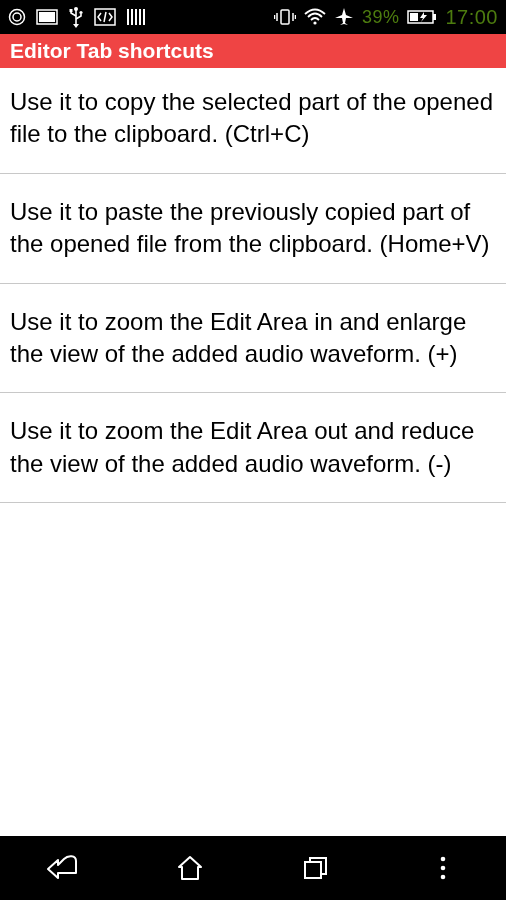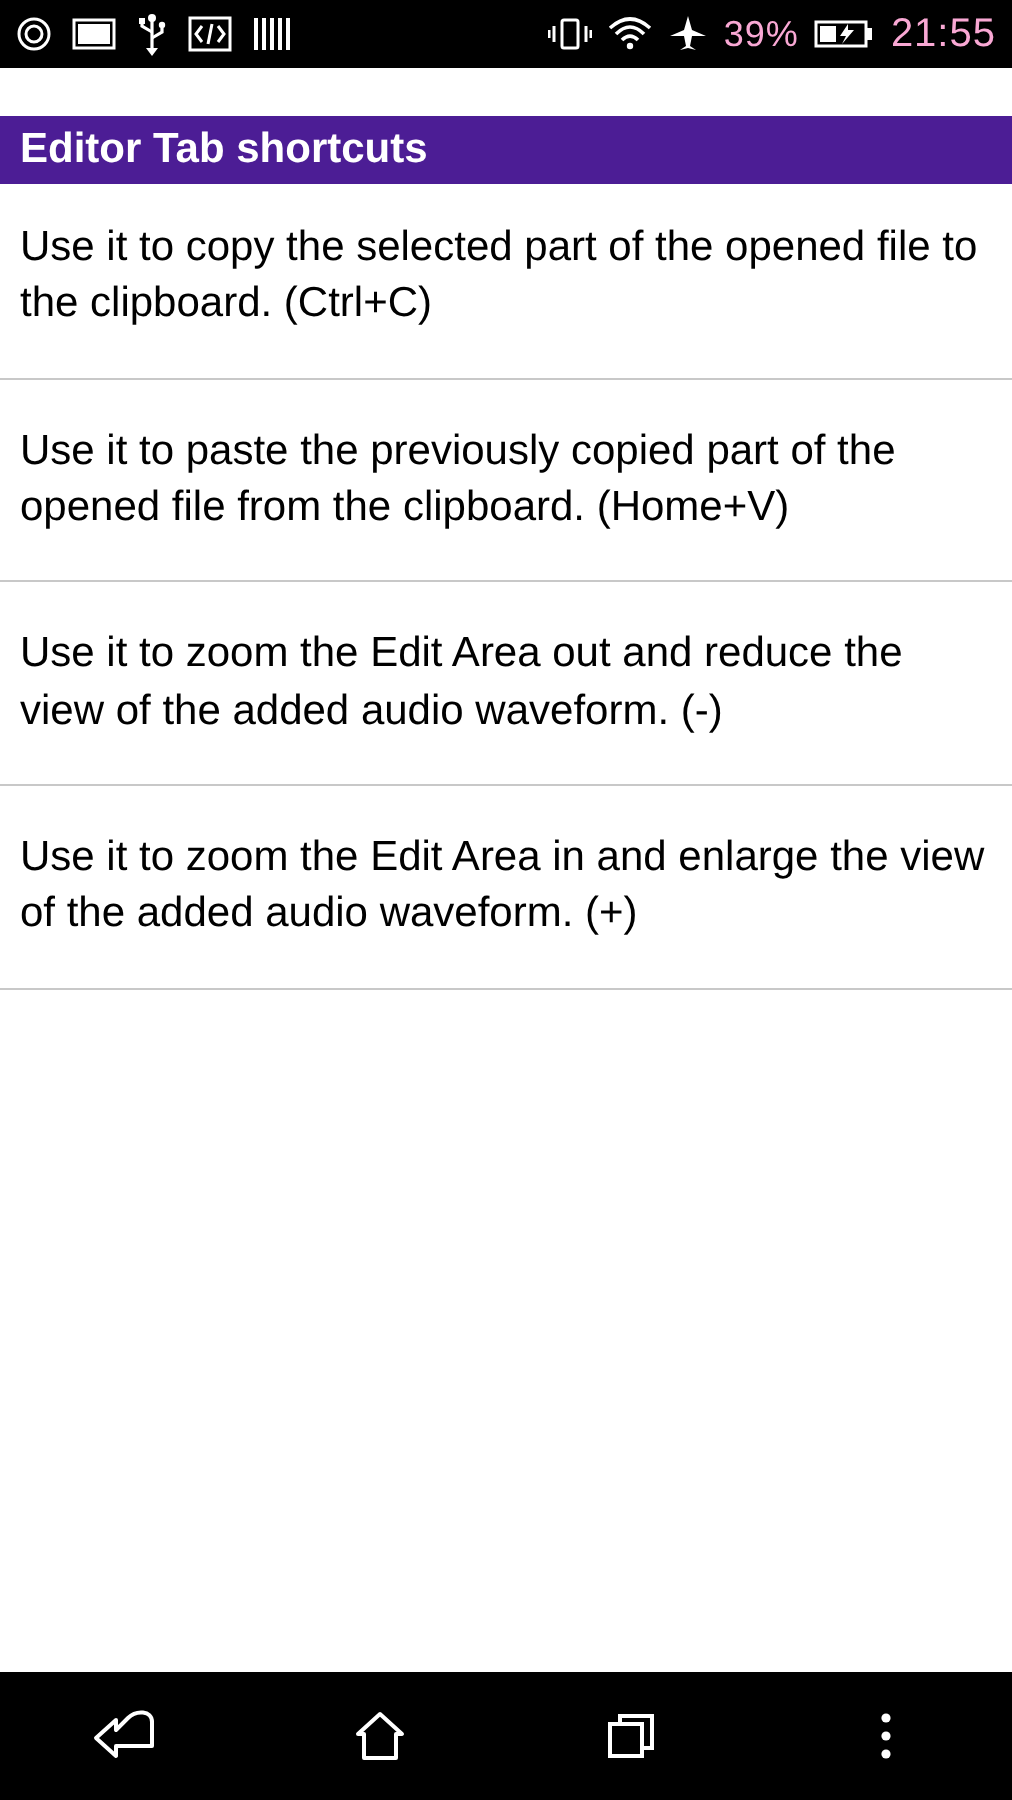--- a/index.html
+++ b/index.html
@@ -1,30 +1,30 @@
 <!DOCTYPE html>
 <html><head>
 <meta charset="utf-8">
 <style>
   * { margin: 0; padding: 0; box-sizing: border-box; }
   html, body { width: 506px; height: 900px; font-family: Arial, Helvetica, sans-serif; background: #fff; overflow: hidden; }
   .screen { width: 506px; height: 900px; display: flex; flex-direction: column; }
 
   
-  .status-bar { height: 34px; background: #000; color: #f9a8d4; display: flex; align-items: center; padding: 0 8px; font-size: 17px; }
+  .status-bar { height: 34px; background: #000; color: #4d7c0f; display: flex; align-items: center; padding: 0 8px; font-size: 17px; }
   .status-left { display: flex; align-items: center; gap: 10px; }
   .status-right { margin-left: auto; display: flex; align-items: center; gap: 8px; }
   .status-bar svg { display: block; }
 
   
-  .app-header { height: 34px; background: #4c1d95; color: #fff; display: flex; align-items: center; padding: 0 10px; font-size: 21px; font-weight: bold; margin-top: 24px; }
+  .app-header { height: 34px; background: #ef4444; color: #fff; display: flex; align-items: center; padding: 0 10px; font-size: 21px; font-weight: bold; }
 
   
   .content { flex: 1; overflow: hidden; background: #fff; }
-  .list-item { padding: 22px 10px 22px 10px; border-bottom: 1px solid #c8c8c8; font-size: 21px; line-height: 1.35; color: #000; }
+  .list-item { padding: 22px 10px 22px 10px; border-bottom: 1px solid #c8c8c8; font-size: 24px; line-height: 1.35; color: #000; }
   .list-item:first-child { padding-top: 18px; }
 
   
   .nav-bar { height: 64px; background: #000; display: flex; align-items: center; justify-content: space-around; }
   .nav-btn { flex: 1; display: flex; align-items: center; justify-content: center; height: 100%; }
   .nav-bar svg { display: block; }
 
   .battery-text { font-size: 18px; letter-spacing: 0.5px; }
   .clock-text { font-size: 20px; letter-spacing: 0.5px; }
 </style>
@@ -101,33 +101,33 @@
       </span>
       <span class="battery-text">39%</span>
       <span>
         <svg width="30" height="16" viewBox="0 0 30 16">
             <rect x="1" y="2" width="25" height="12" fill="none" stroke="#fff" stroke-width="1.5"></rect>
             <rect x="26" y="5" width="3" height="6" fill="#fff"></rect>
             <rect x="3" y="4" width="8" height="8" fill="#fff"></rect>
             <path d="M17 3 L13 9 L16 9 L14 13 L20 6 L17 6 Z" fill="#fff"></path>
           </svg>
       </span>
-      <span class="clock-text">21:55</span>
+      <span class="clock-text">17:00</span>
     </div>
   </div>
 
   <div class="app-header">
     <span>Editor Tab shortcuts</span>
   </div>
 
   <div class="content">
     <div class="list-item"><span>Use it to copy the selected part of the opened file to the clipboard. (Ctrl+C)</span></div>
     <div class="list-item"><span>Use it to paste the previously copied part of the opened file from the clipboard. (Home+V)</span></div>
+    <div class="list-item"><span>Use it to zoom the Edit Area in and enlarge the view of the added audio waveform. (+)</span></div>
     <div class="list-item"><span>Use it to zoom the Edit Area out and reduce the view of the added audio waveform. (-)</span></div>
-    <div class="list-item"><span>Use it to zoom the Edit Area in and enlarge the view of the added audio waveform. (+)</span></div>
   </div>
 
   <div class="nav-bar">
     <div class="nav-btn">
       <svg width="34" height="28" viewBox="0 0 34 28">
           <path d="M30 7 C30 1 22 1 18 5 L12 11 L12 6 L2 15 L12 24 L12 19 L30 19 Z" fill="none" stroke="#fff" stroke-width="2" stroke-linejoin="round"></path>
         </svg>
     </div>
     <div class="nav-btn">
       <svg width="28" height="26" viewBox="0 0 28 26">

